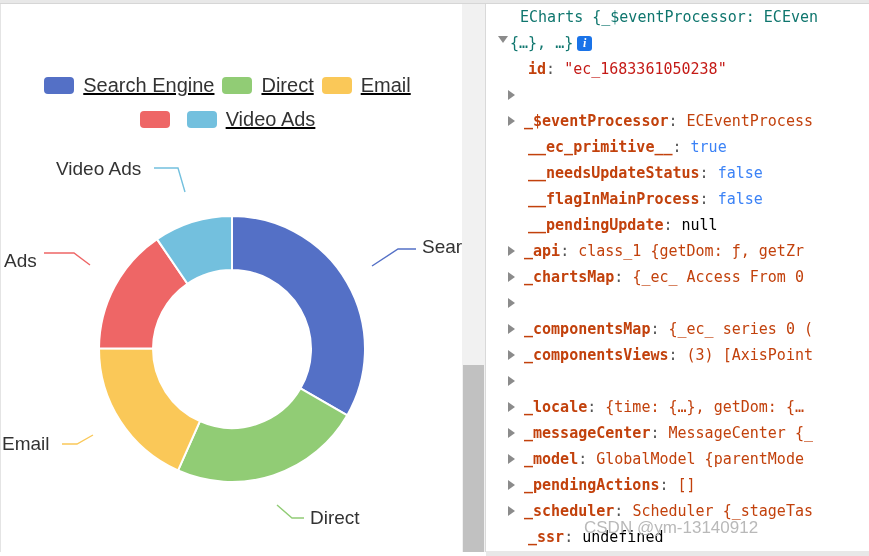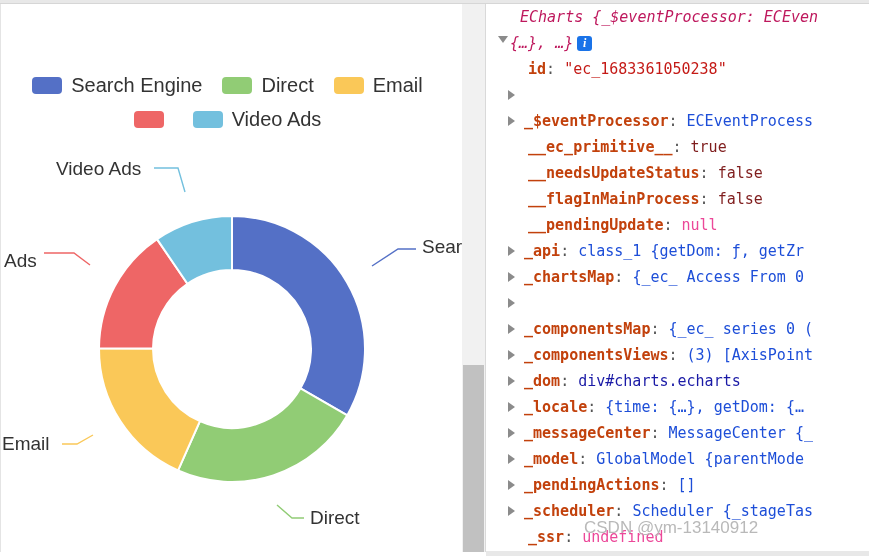--- a/index.html
+++ b/index.html
@@ -16,21 +16,21 @@
   
   #chart-pane{
     position:absolute;left:0;top:4px;width:462px;height:548px;
     background:#ffffff;overflow:hidden;
   }
   #chart-pane-border{position:absolute;left:0;top:4px;width:1px;height:548px;background:#e4e4e4;}
 
   
   #legend{position:absolute;left:0;top:64px;width:455px;}
   .legend-row{display:flex;align-items:center;justify-content:center;height:34px;}
-  .legend-item{display:flex;align-items:center;margin:0 10px;}
+  .legend-item{display:flex;align-items:center;margin:0 4px;text-decoration:underline;}
   .legend-swatch{width:30px;height:17px;border-radius:4px;margin-right:9px;flex:none;}
   .legend-text{font-size:20px;color:#333;font-family:"Liberation Sans",sans-serif;white-space:nowrap;}
 
   
   #pie-svg{position:absolute;left:0;top:4px;width:462px;height:548px;display:block;}
   .pie-label{font-family:"Liberation Sans",sans-serif;font-size:19px;fill:#333;}
 
   
   #pane-scrollbar{
     position:absolute;left:462px;top:4px;width:23px;height:548px;
@@ -54,30 +54,30 @@
   .arrow{
     position:absolute;display:inline-block;width:0;height:0;
     border-top:5px solid transparent;border-bottom:5px solid transparent;
     border-left:7px solid #8b8b8b;
   }
   .arrow.down{
     border-left:5px solid transparent;border-right:5px solid transparent;
     border-top:7px solid #8b8b8b;border-bottom:0;
   }
 
-  .tok-obj{color:#be185d;font-style:italic;}
+  .tok-obj{color:#0f766e;}
   .tok-prop{color:#c2410c;font-weight:bold;}
   .tok-str{color:#c41a16;}
-  .tok-bool{color:#7f1d1d;}
-  .tok-null{color:#ec4899;}
+  .tok-bool{color:#3b82f6;}
+  .tok-null{color:#000000;}
   .tok-plain{color:#555555;}
   .tok-fn{color:#5c2699;font-style:italic;}
   .tok-dom{color:#881391;}
   .tok-domtail{color:#1a1aa6;}
-  .tok-cls{color:#1d4ed8;}
+  .tok-cls{color:#c2410c;}
 
   .info-badge{
     display:inline-block;width:15px;height:15px;border-radius:3px;
     background:#1a73e8;color:#fff;font-family:"Liberation Serif",serif;
     font-style:italic;font-weight:bold;font-size:12px;line-height:15px;
     text-align:center;vertical-align:middle;margin-left:4px;
   }
 
   .hdr-line1{position:absolute;left:34px;top:0;}
   .hdr-line2{position:absolute;left:24px;top:26px;}
@@ -204,21 +204,20 @@
         <div class="c-row prop-row">
           <span class="arrow"></span>
           <span class="body"><span class="tok-prop">_componentsMap</span><span class="tok-plain">: </span><span class="tok-cls">{_ec_ series 0 (</span></span>
         </div>
         <div class="c-row prop-row">
           <span class="arrow"></span>
           <span class="body"><span class="tok-prop">_componentsViews</span><span class="tok-plain">: </span><span class="tok-cls">(3) [AxisPoint</span></span>
         </div>
         <div class="c-row prop-row">
           <span class="arrow"></span>
-          <span class="body"><span class="tok-prop">_dom</span><span class="tok-plain">: </span><span class="tok-dom"><span class="tok-domtail">div#charts.echarts</span></span></span>
         </div>
         <div class="c-row prop-row">
           <span class="arrow"></span>
           <span class="body"><span class="tok-prop">_locale</span><span class="tok-plain">: </span><span class="tok-cls">{time: {…}, getDom: {…</span></span>
         </div>
         <div class="c-row prop-row">
           <span class="arrow"></span>
           <span class="body"><span class="tok-prop">_messageCenter</span><span class="tok-plain">: </span><span class="tok-cls">MessageCenter {_</span></span>
         </div>
         <div class="c-row prop-row">

